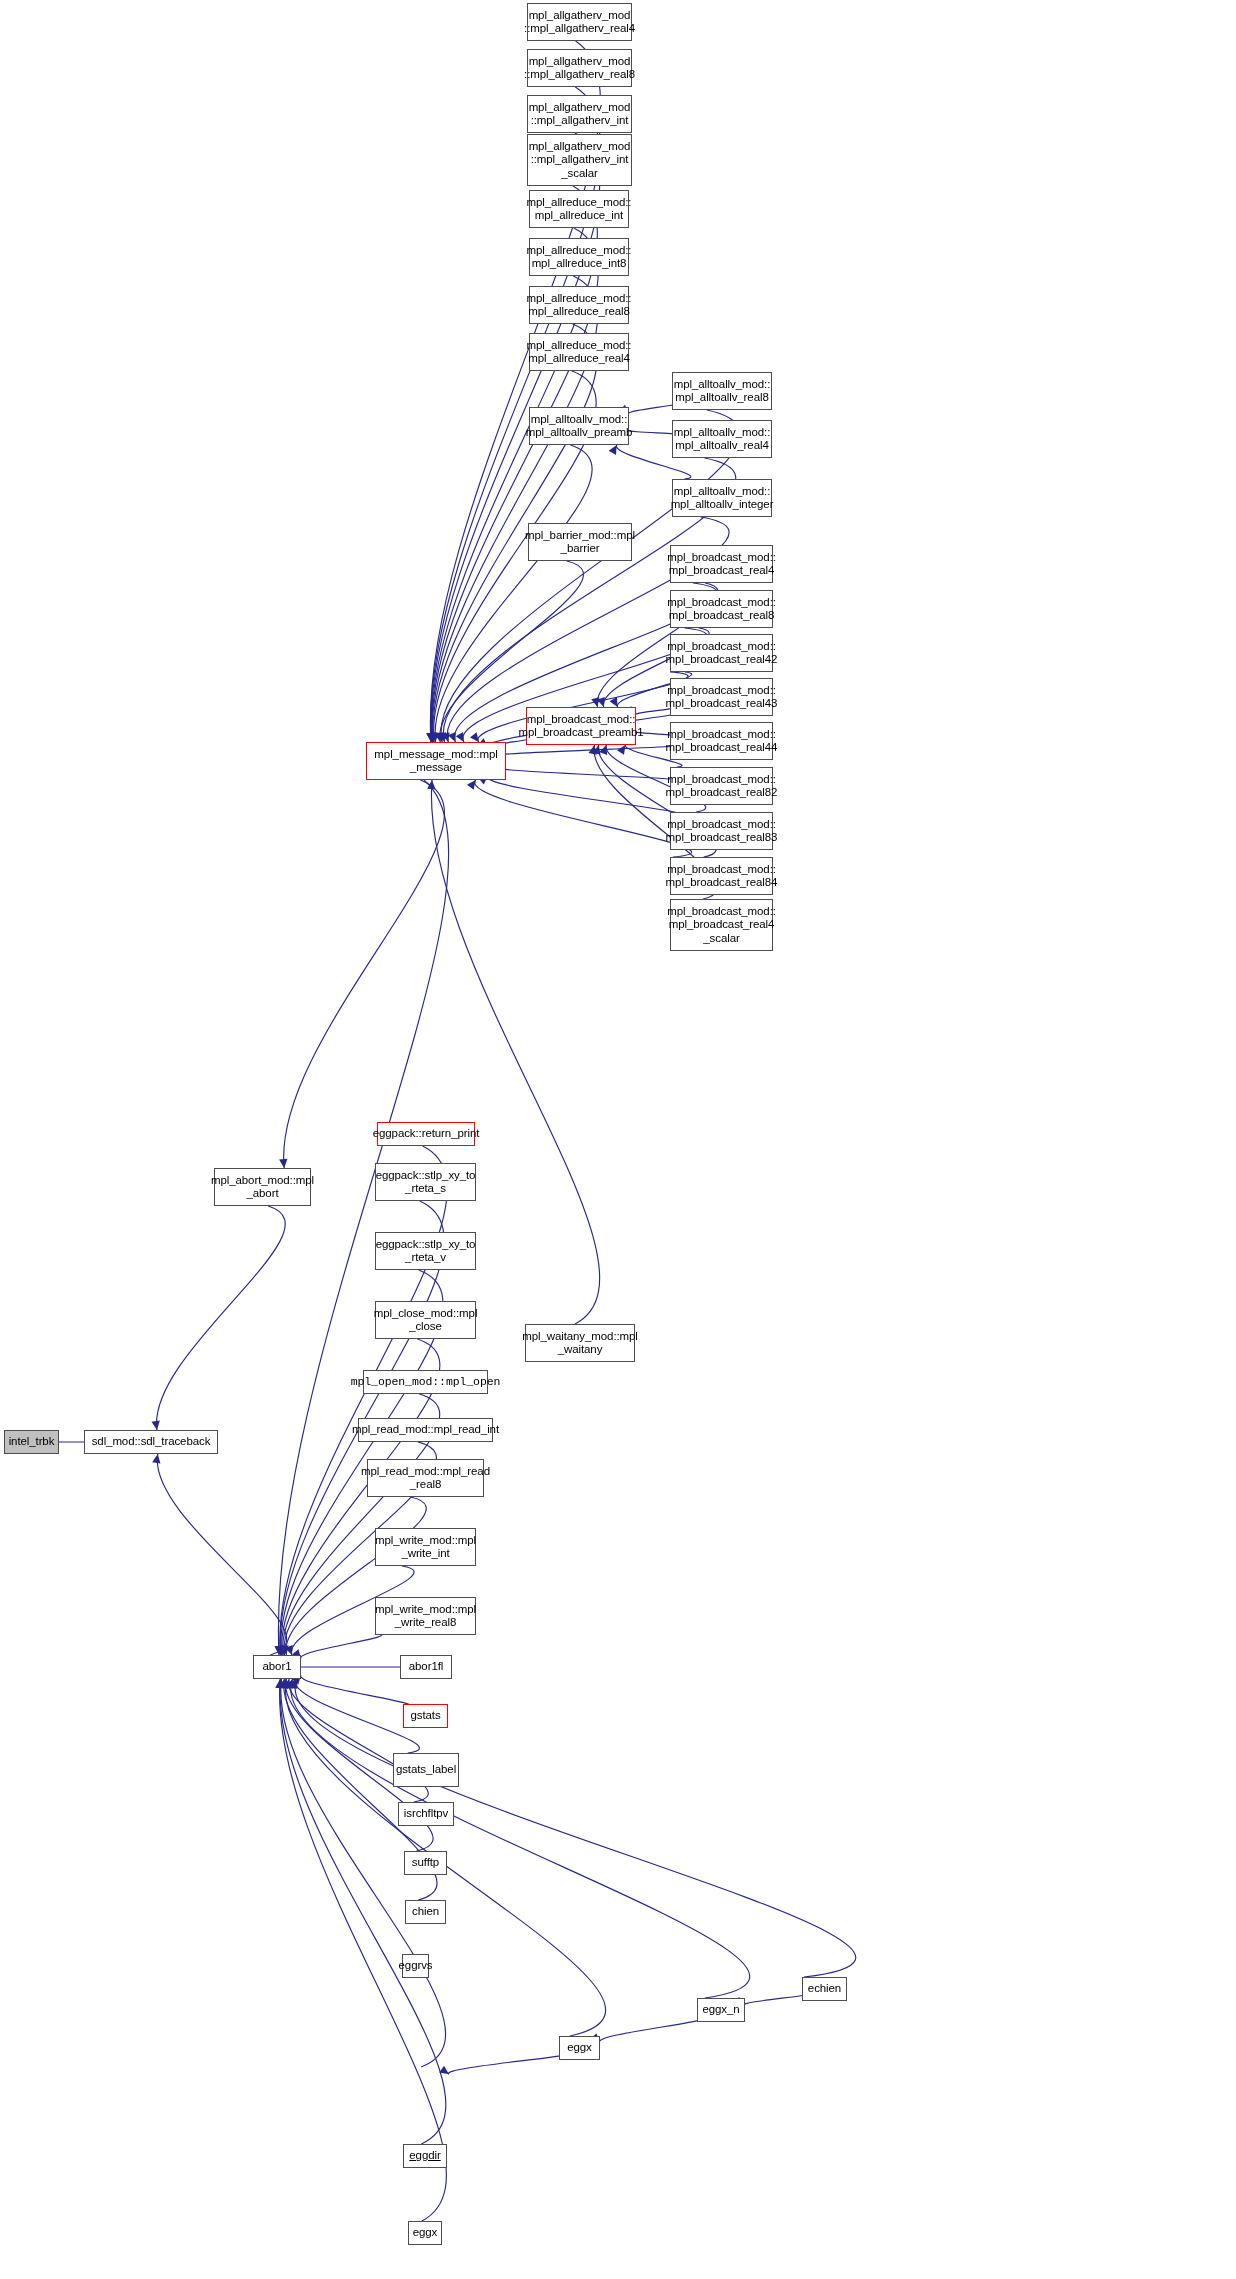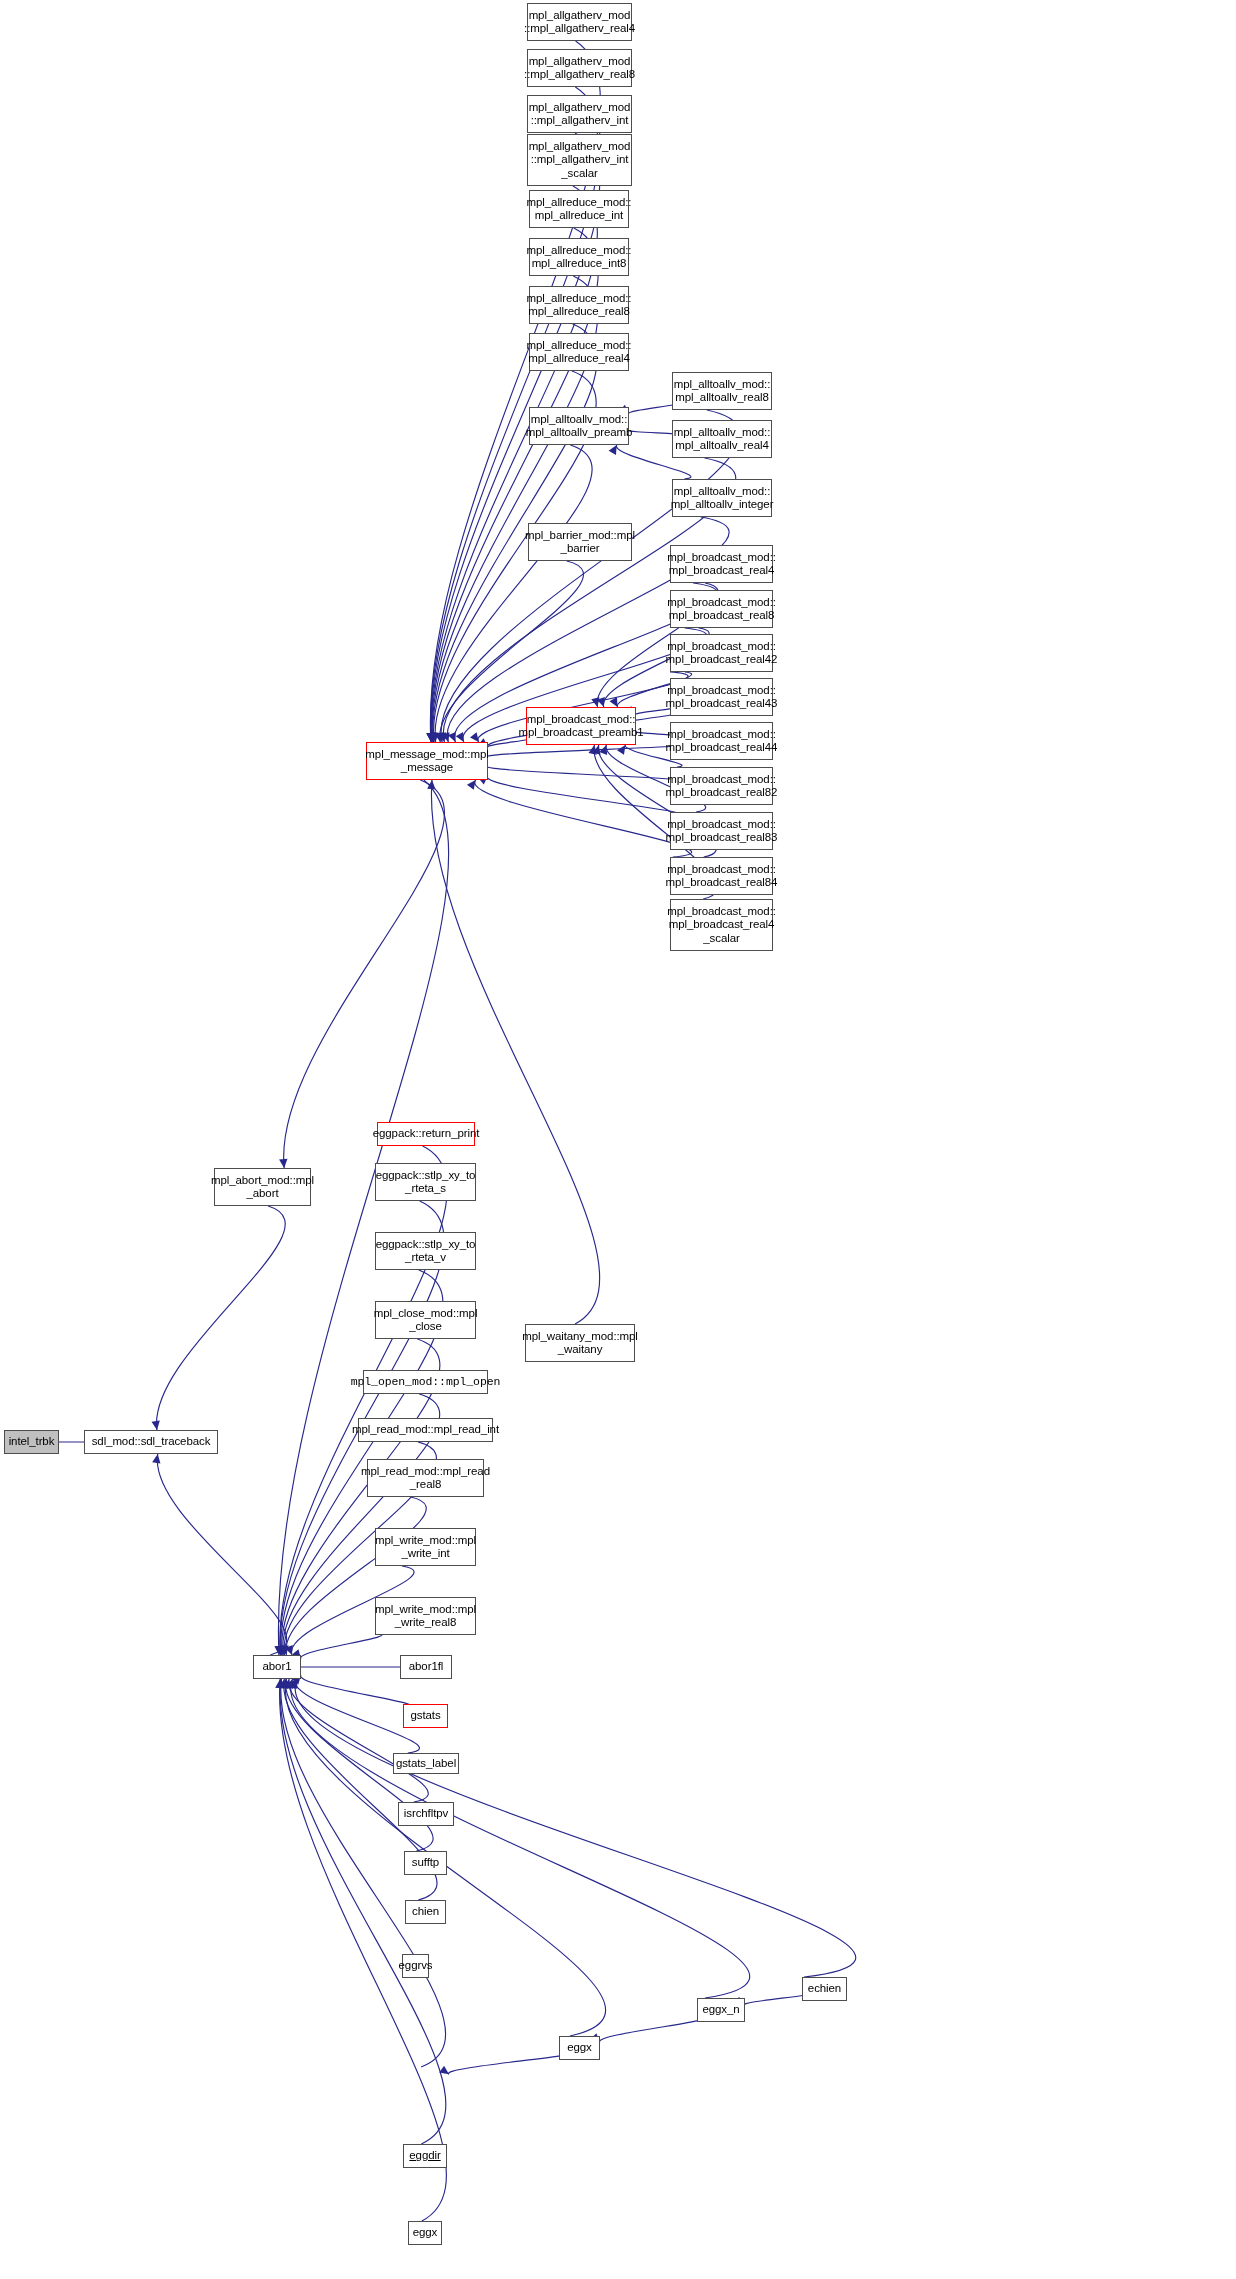--- a/index.html
+++ b/index.html
@@ -154,21 +154,21 @@
     <div class="node thick" style="left: 84px; top: 1430px; width: 134px; height: 24px;">
       <span>sdl_mod::sdl_traceback</span>
     </div>
     <div class="node thick" style="left: 214px; top: 1168px; width: 97px; height: 38px;">
       <span>mpl_abort_mod::mpl
 _abort</span>
     </div>
     <div class="node thick" style="left: 253px; top: 1655px; width: 48px; height: 24px;">
       <span>abor1</span>
     </div>
-    <div class="node red" style="left: 366px; top: 742px; width: 122px; height: 38px;">
+    <div class="node red" style="left: 366px; top: 742px; width: 140px; height: 38px;">
       <span>mpl_message_mod::mpl
 _message</span>
     </div>
     <div class="node red" style="left: 377px; top: 1122px; width: 98px; height: 24px;">
       <span>eggpack::return_print</span>
     </div>
     <div class="node thick" style="left: 375px; top: 1163px; width: 101px; height: 38px;">
       <span>eggpack::stlp_xy_to
 _rteta_s</span>
     </div>
@@ -197,21 +197,21 @@
     <div class="node thick" style="left: 375px; top: 1597px; width: 101px; height: 38px;">
       <span>mpl_write_mod::mpl
 _write_real8</span>
     </div>
     <div class="node thick" style="left: 400px; top: 1655px; width: 52px; height: 24px;">
       <span>abor1fl</span>
     </div>
     <div class="node red" style="left: 403px; top: 1704px; width: 45px; height: 24px;">
       <span>gstats</span>
     </div>
-    <div class="node thick" style="left: 393px; top: 1753px; width: 66px; height: 21px;">
+    <div class="node thick" style="left: 393px; top: 1753px; width: 66px; height: 34px;">
       <span>gstats_label</span>
     </div>
     <div class="node thick" style="left: 398px; top: 1802px; width: 56px; height: 24px;">
       <span>isrchfltpv</span>
     </div>
     <div class="node thick" style="left: 404px; top: 1851px; width: 43px; height: 24px;">
       <span>sufftp</span>
     </div>
     <div class="node thick" style="left: 405px; top: 1900px; width: 41px; height: 24px;">
       <span>chien</span>

